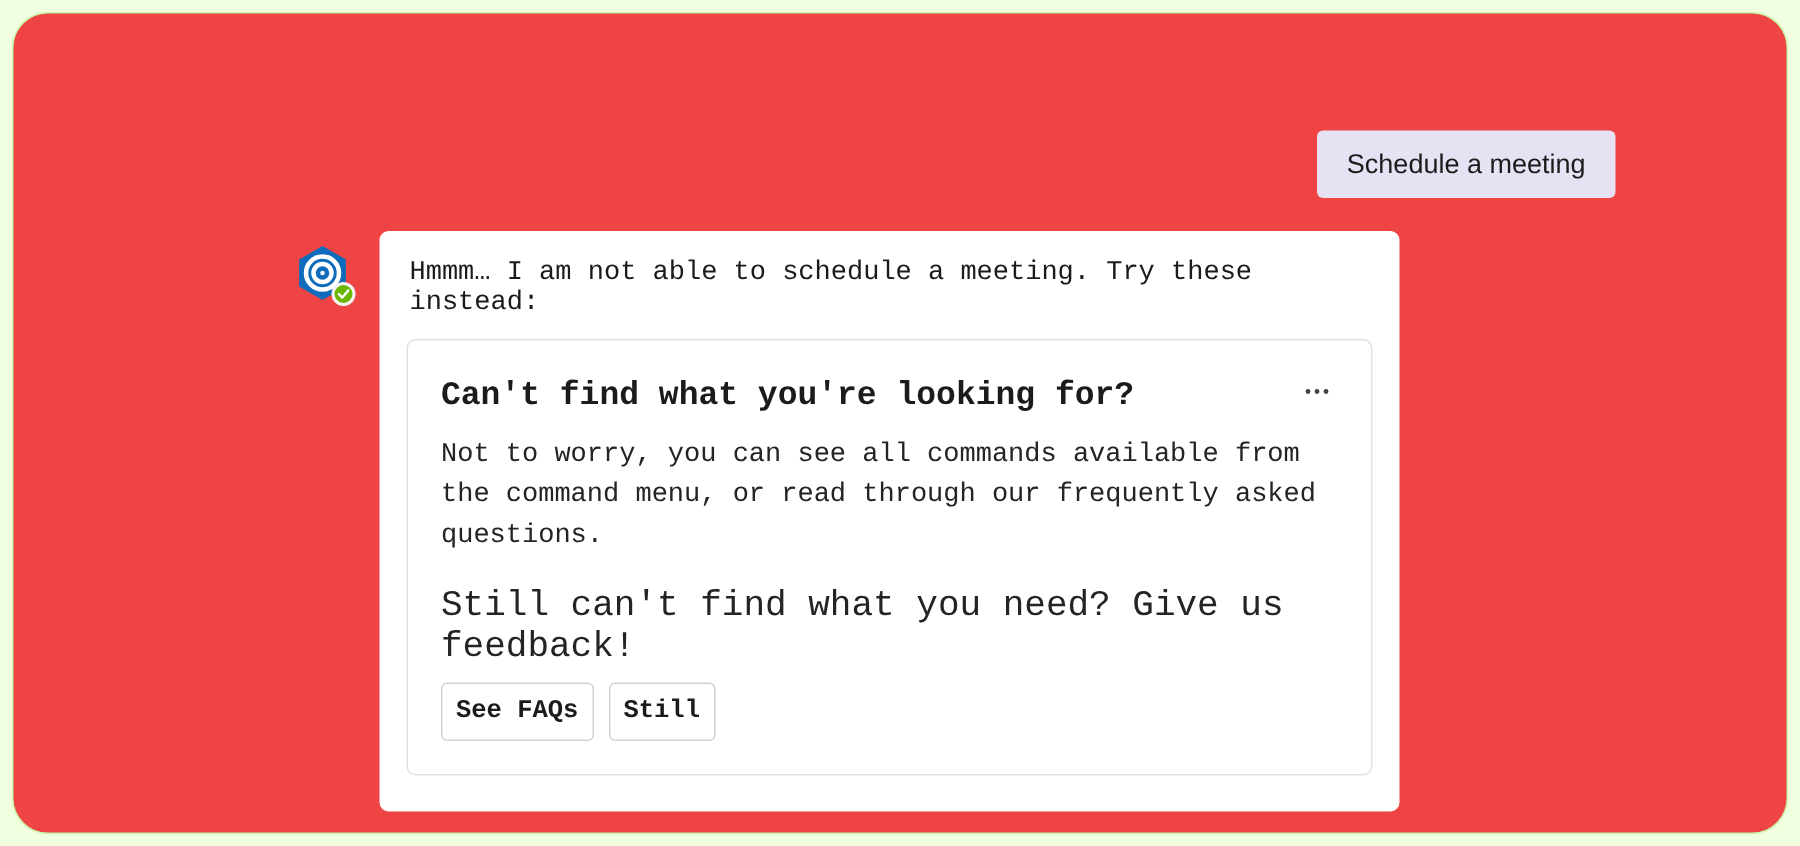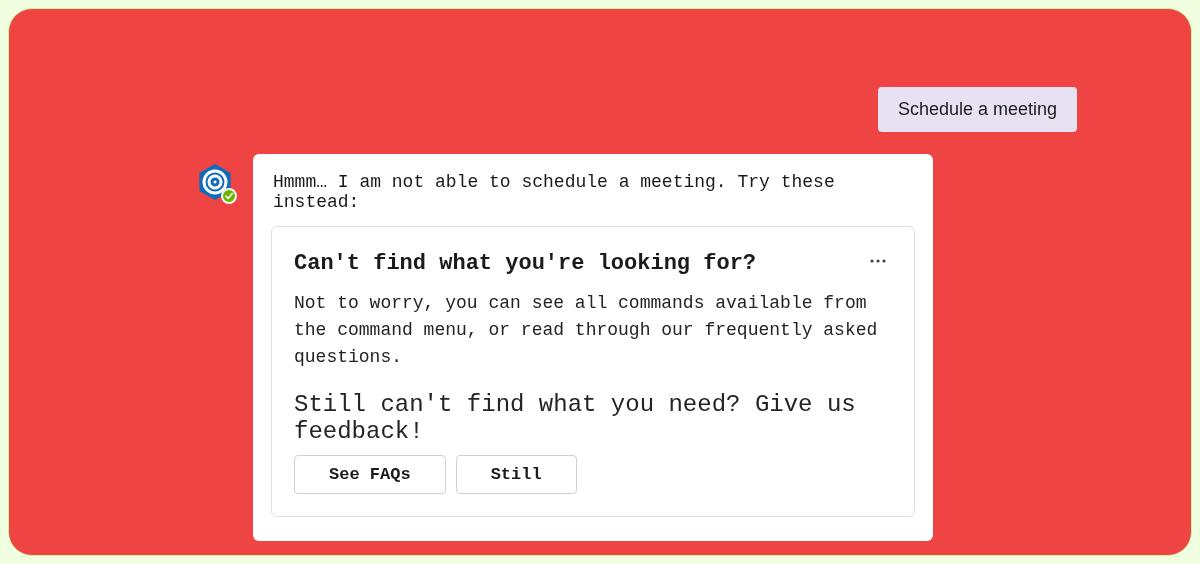--- a/index.html
+++ b/index.html
@@ -93,21 +93,21 @@
       margin-bottom: 10px;
     }
     .actions { display: flex; gap: 10px; }
     .btn {
       border: 1px solid #d1d1d1;
       background: #ffffff;
       border-radius: 4px;
       font-size: 17px;
       font-weight: 600;
       color: #1b1b1b;
-      padding: 9px 34px;
+      padding: 9px 9px;
       cursor: pointer;
       font-family: inherit;
     }
   </style>
 </head>
 <body>
 
 <div class="frame">
 
   <div class="user-bubble">

